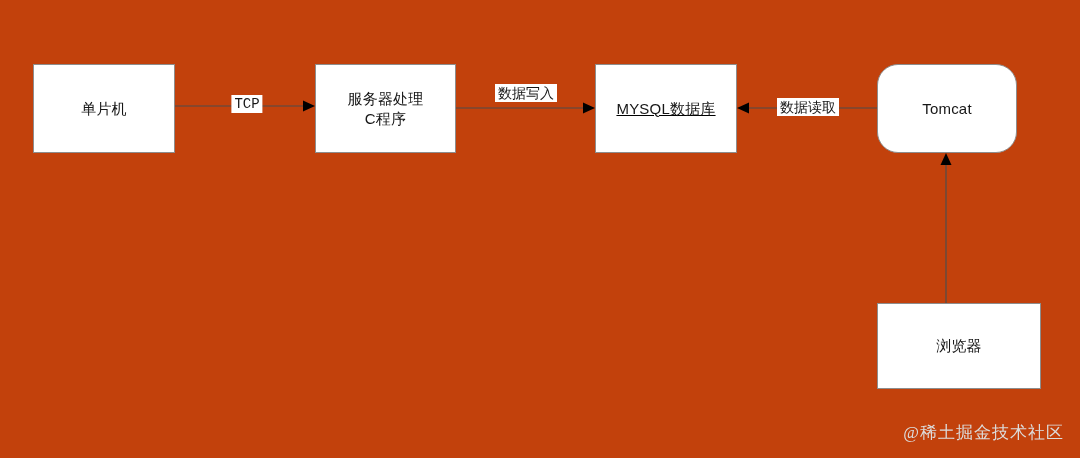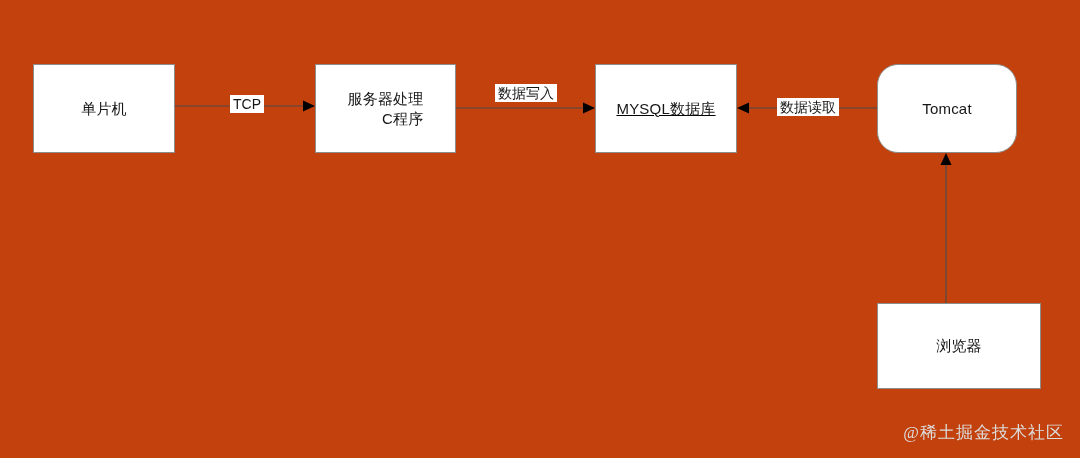--- a/index.html
+++ b/index.html
@@ -29,21 +29,21 @@
   }
   .node-label {
     color: #161616;
     font-size: 15px;
     line-height: 20px;
     letter-spacing: 0.2px;
     white-space: pre-line;
     user-select: none;
   }
   #node-mcu      { left: 33px;  top: 64px;  width: 142px; height: 89px; }
-  #node-server   { left: 315px; top: 64px;  width: 141px; height: 89px; text-align: right; }
+  #node-server   { left: 315px; top: 64px;  width: 141px; height: 89px; }
   #node-mysql    { left: 595px; top: 64px;  width: 142px; height: 89px; text-decoration: underline; }
   #node-tomcat   { left: 877px; top: 64px;  width: 140px; height: 89px; border-radius: 21px; }
   #node-browser  { left: 877px; top: 303px; width: 164px; height: 86px; }
 
   .edge-svg {
     position: absolute;
     left: 0;
     top: 0;
     width: 1080px;
     height: 458px;
@@ -60,21 +60,21 @@
     position: absolute;
     background: #ffffff;
     color: #161616;
     font-size: 14px;
     line-height: 18px;
     padding: 0 3px;
     white-space: nowrap;
     transform: translate(-50%, -50%);
     user-select: none;
   }
-  #label-tcp      { left: 247px; top: 104px; }
+  #label-tcp      { left: 247px; top: 104px; font-family: Liberation Mono, monospace; }
   #label-write    { left: 526px; top: 93px; }
   #label-read     { left: 808px; top: 107px; }
 
   #watermark {
     position: absolute;
     right: 16px;
     bottom: 14px;
     color: #dcdcdc;
     font-size: 17px;
     letter-spacing: 1px;

